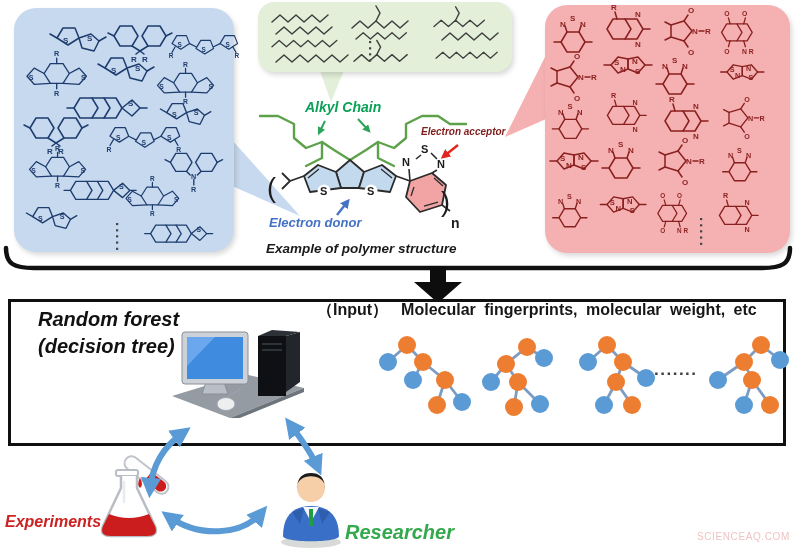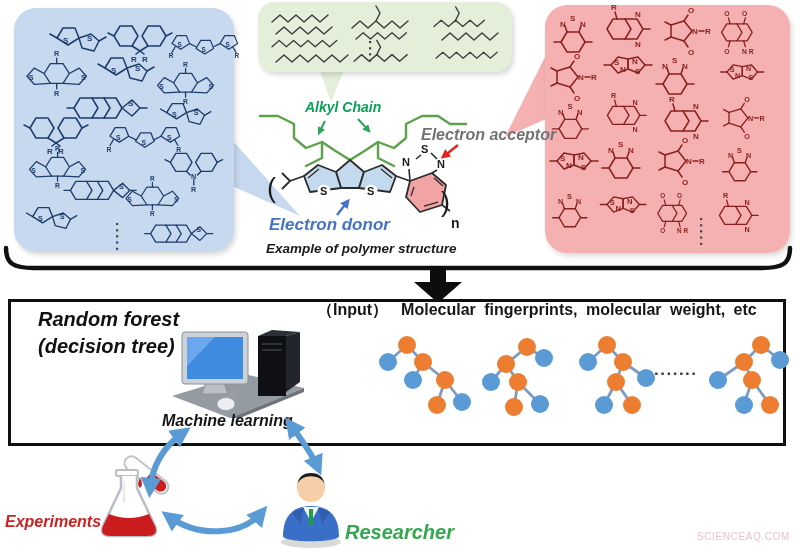--- a/index.html
+++ b/index.html
@@ -261,22 +261,22 @@
     <text class="nsub" x="211" y="133">n</text>
     <g stroke="#2ea35a" stroke-width="2" fill="none">
       <path d="M85,26 L79,38" marker-end="url(#mG)"></path>
         <path d="M118,24 L129,36" marker-end="url(#mG)"></path>
     </g>
     <path d="M97,120 L108,106" stroke="#4472c4" stroke-width="2.4" fill="none" marker-end="url(#mB)"></path>
     <path d="M218,50 L203,62" stroke="#e2251f" stroke-width="2.4" fill="none" marker-end="url(#mR)"></path>
   </svg>
 
   <div class="lbl" style="left:305px;top:100px;font-size:14px;color:#0aa157">Alkyl Chain</div>
-  <div class="lbl" style="left:421px;top:126px;font-size:16px;color:#737373">Electron acceptor</div>
-  <div class="lbl" style="left:269px;top:216px;font-size:17px;color:#4472c4">Electron donor</div>
+  <div class="lbl" style="left:421px;top:126px;font-size:10px;color:#7f1d1d">Electron acceptor</div>
+  <div class="lbl" style="left:269px;top:216px;font-size:13px;color:#4472c4">Electron donor</div>
   <div class="lbl" style="left:266px;top:242px;font-size:13.5px;color:#1a1a1a">Example of polymer structure</div>
 
   <svg class="abs" style="left:2px;top:244px" width="794" height="30">
     <path d="M4,4 C4,20 12,24 32,24 L760,24 C780,24 788,20 788,4" fill="none" stroke="#111" stroke-width="4.5" stroke-linecap="round"></path>
   </svg>
 
   <svg class="abs" style="left:410px;top:266px" width="56" height="38">
     <polygon points="20,0 36,0 36,16 52,16 28,37 4,16 20,16" fill="#0d0d0d"></polygon>
   </svg>
 
@@ -294,21 +294,20 @@
     <rect x="90" y="10" width="28" height="60" fill="#0e1013"></rect>
     <line x1="94" y1="18" x2="114" y2="18" stroke="#3a3f46" stroke-width="1.5"></line>
     <line x1="94" y1="24" x2="114" y2="24" stroke="#3a3f46" stroke-width="1.5"></line>
     <polygon points="38,56 56,56 60,68 34,68" fill="#b9bfc7" stroke="#8b9097"></polygon>
     <rect x="14" y="6" width="66" height="52" rx="3" fill="#cdd2d9" stroke="#8b9097"></rect>
     <rect x="19" y="11" width="56" height="42" fill="#3f8be0"></rect>
     <polygon points="19,11 47,11 19,40" fill="#6aa7ec"></polygon>
     <ellipse cx="58" cy="78" rx="9" ry="6.5" fill="#eceef0" stroke="#a0a6ad"></ellipse>
     <path d="M58,72 C64,66 68,68 72,62" stroke="#a0a6ad" fill="none"></path>
   </svg>
-  <div class="lbl" style="left:162px;top:412px;font-size:16px;color:#161616">Machine learning</div>
 
   <div class="io-line" style="left:317px;top:300px">
     <span class="paren">（Input）</span><span>Molecular fingerprints, molecular weight, etc</span>
   </div>
 
   <svg id="treesSvg" class="abs" style="left:320px;top:330px" width="470" height="102">
       <line x1="87" y1="15" x2="68" y2="32" stroke="#7c9cc4" stroke-width="2.8"></line>
       <line x1="87" y1="15" x2="103" y2="32" stroke="#7c9cc4" stroke-width="2.8"></line>
       <line x1="103" y1="32" x2="93" y2="50" stroke="#7c9cc4" stroke-width="2.8"></line>
       <line x1="103" y1="32" x2="125" y2="50" stroke="#7c9cc4" stroke-width="2.8"></line>

